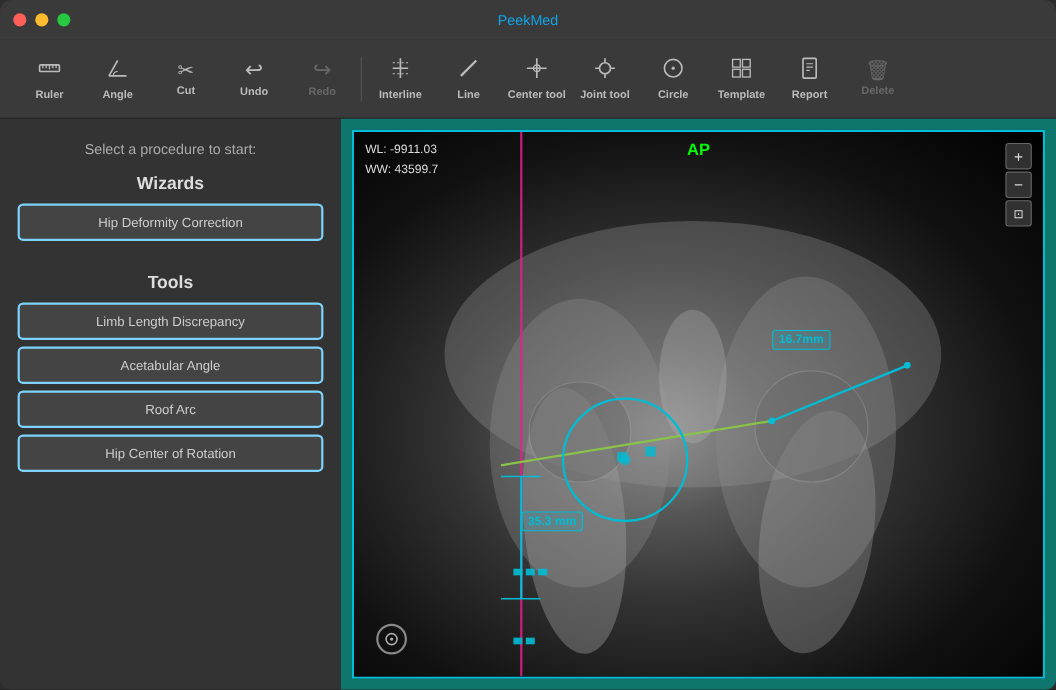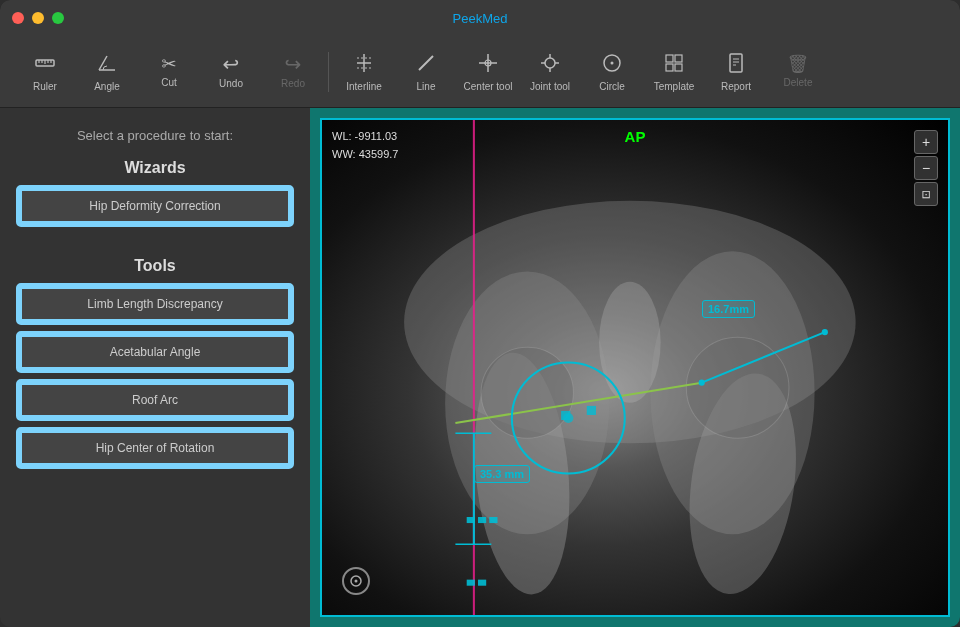--- a/index.html
+++ b/index.html
@@ -67,20 +67,21 @@
       transition: background 0.15s;
     }
     .tool-item.disabled { opacity: 0.35; cursor: default; }
     .tool-icon {
       font-size: 20px;
       line-height: 1;
     }
     .tool-label {
       font-size: 10px;
       color: #bbb;
+      font-weight: bold;
     }
 
     
     .main-content {
       display: flex;
       height: calc(627px - 36px - 72px);
       border-radius: 17px;
     }
 
     
@@ -100,21 +101,21 @@
     }
     .section-title {
       color: #ddd;
       font-size: 16px;
       font-weight: 600;
       text-align: center;
       margin-bottom: 8px;
     }
     .wizard-btn, .tool-btn {
       background: #444;
-      border: 6px solid #7dd3fc;
+      border: 2px solid #7dd3fc;
       border-radius: 5px;
       color: #ccc;
       font-size: 12px;
       padding: 8px 12px;
       cursor: pointer;
       text-align: center;
       width: 100%;
       margin-bottom: 6px;
     }
     .tools-section { margin-top: 8px; }

